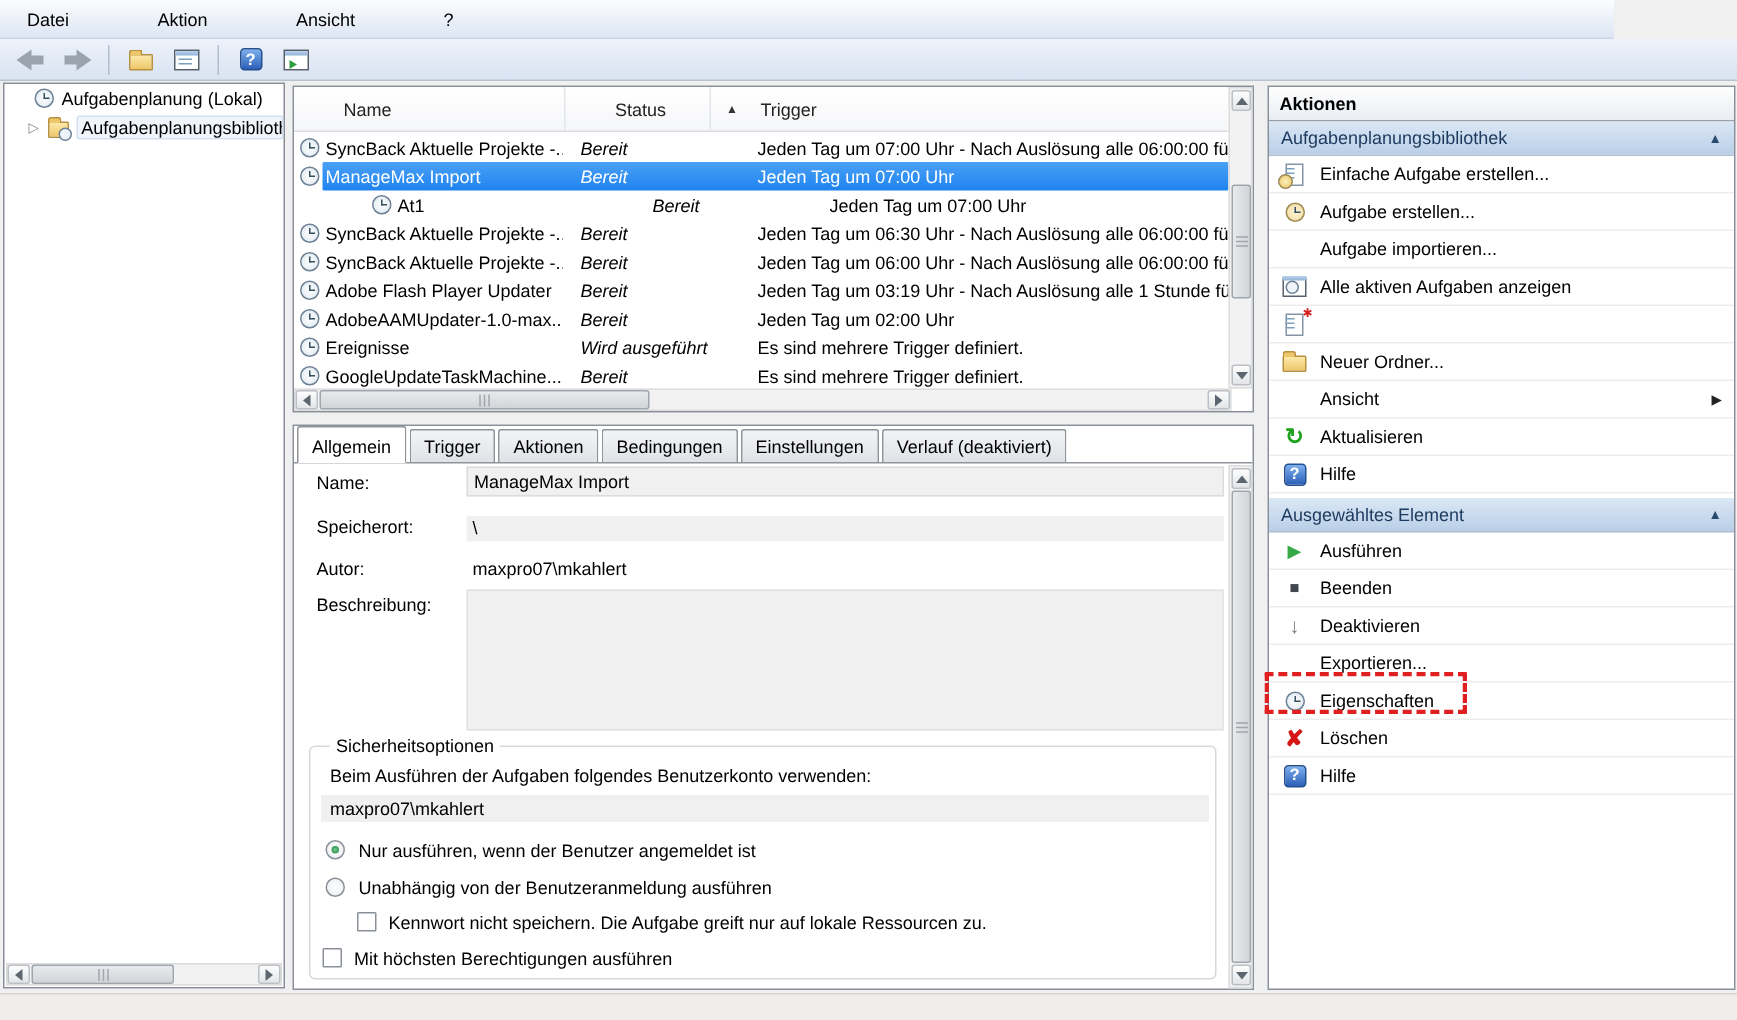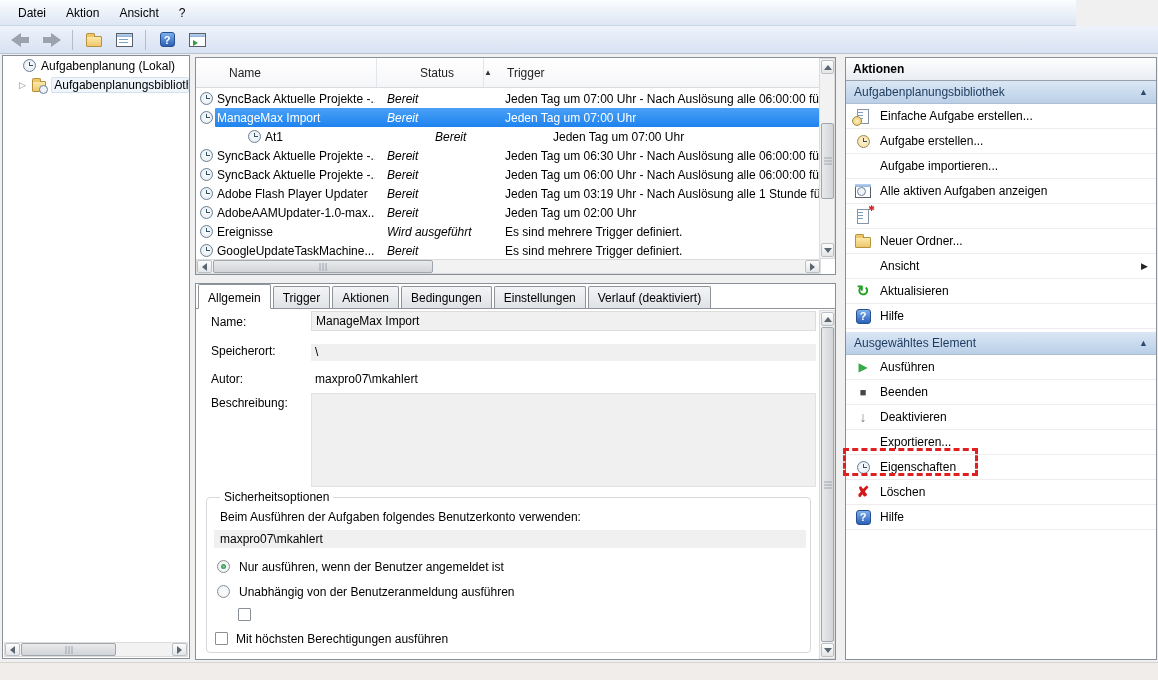--- a/index.html
+++ b/index.html
@@ -2,21 +2,21 @@
 <html><head>
 <meta charset="utf-8">
 <style>
   * { margin:0; padding:0; box-sizing:border-box; font-family:"Liberation Sans", sans-serif; }
   html,body { width:1158px; height:680px; }
   body { position:relative; overflow:hidden; background:#f0f0f0; font-size:12px; color:#000; }
 
   
   .menubar { position:absolute; left:0; top:0; width:1076px; height:26px;
     background:linear-gradient(#fbfdfe,#dde6f4); border-bottom:1px solid #ccd5e3;
-    display:flex; align-items:center; padding-left:8px; }
+    display:flex; align-items:center; padding-left:8px;gap:39px; }
   .menu-item { padding:4px 10px; cursor:default; }
   .toolbar { position:absolute; left:0; top:26px; width:1158px; height:28px;
     background:linear-gradient(#eef3fb,#d8e2f2); border-bottom:1px solid #b9c2cf;
     display:flex; align-items:center; padding-left:8px; gap:4px; }
   .tb-sep { width:1px; height:20px; background:#b4bdc9; margin:0 4px; }
   .tb-btn { width:26px; height:24px; display:flex; align-items:center; justify-content:center; border-radius:2px; }
 
   .nav-arrow { position:relative; width:20px; height:14px; }
   .nav-arrow::before { content:""; position:absolute; top:0; width:0; height:0;
     border-top:7px solid transparent; border-bottom:7px solid transparent; }
@@ -78,21 +78,21 @@
   .tri-right::before { content:""; display:block; border-top:4px solid transparent; border-bottom:4px solid transparent; border-left:5px solid #5c6670; }
 
   
   .list-panel { position:absolute; left:195px; top:57px; width:641px; height:218px;
     background:#fff; border:1px solid #898f99; overflow:hidden; }
   .list-header { position:absolute; left:0; top:0; right:16px; height:30px;
     background:linear-gradient(#ffffff,#f5f6f8); border-bottom:1px solid #d8dbe0; }
   .lh-cell { position:absolute; top:0; bottom:0; display:flex; align-items:center; border-right:1px solid #e2e5e9;
     padding-left:4px; color:#222; }
   .lh-name   { left:0;   width:181px; padding-left:33px; }
-  .lh-status { left:191px; width:97px; justify-content:center; }
+  .lh-status { left:181px; width:97px; justify-content:center; }
   .lh-trigger{ left:278px; right:0; padding-left:33px; border-right:none; }
   .sort-arrow { position:absolute; left:10px; font-size:8px; color:#333; }
   .lrow { position:absolute; left:0; right:16px; height:19px; display:flex; align-items:center; white-space:nowrap; }
   .lrow .clock { margin-left:4px; }
   .lrow-in { flex:1; height:19px; display:flex; align-items:center; overflow:hidden; margin-left:2px; }
   .lrow.sel .lrow-in { background:linear-gradient(#4aa0f6,#1e83ef); color:#fff; border-radius:1px; }
   .c-name    { width:160px; overflow:hidden; padding-left:2px; flex:none; }
   .c-status  { width:97px;  overflow:hidden; padding-left:12px; flex:none;font-style:italic; }
   .c-trigger { flex:1; overflow:hidden; padding-left:33px; }
 
@@ -338,20 +338,21 @@
 
   <div class="groupbox">
     <span class="groupbox-title">Sicherheitsoptionen</span>
     <span class="gb-line" style="top:12px;">Beim Ausführen der Aufgaben folgendes Benutzerkonto verwenden:</span>
     <div class="gb-account">maxpro07\mkahlert</div>
     <span class="radio on" style="left:10px; top:62px;"></span>
     <span class="gb-line" style="left:32px; top:62px;">Nur ausführen, wenn der Benutzer angemeldet ist</span>
     <span class="radio" style="left:10px; top:87px;"></span>
     <span class="gb-line" style="left:32px; top:87px;">Unabhängig von der Benutzeranmeldung ausführen</span>
     <span class="cbox" style="left:31px; top:110px;"></span>
+    <span class="gb-line" style="left:52px; top:110px;">Kennwort nicht speichern. Die Aufgabe greift nur auf lokale Ressourcen zu.</span>
     <span class="cbox" style="left:8px; top:134px;"></span>
     <span class="gb-line" style="left:29px; top:134px;">Mit höchsten Berechtigungen ausführen</span>
   </div>
 
   <div class="sb" style="right:0; top:26px; width:16px; height:349px;">
     <span class="sb-btn tri-up" style="left:1px; top:1px; width:13px; height:14px;"></span>
     <span class="sb-thumb" style="left:1px; top:16px; width:13px; height:315px;">
         <span class="grip-v"></span>
       </span>
     <span class="sb-btn tri-down" style="left:1px; bottom:1px; width:13px; height:14px;"></span>

